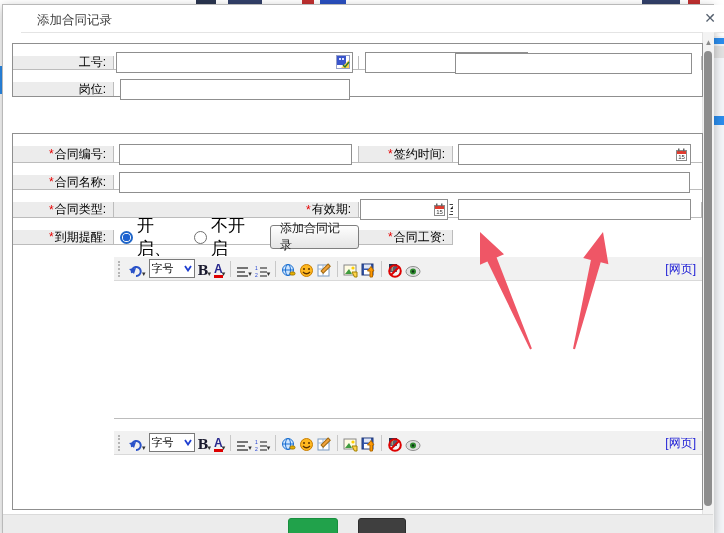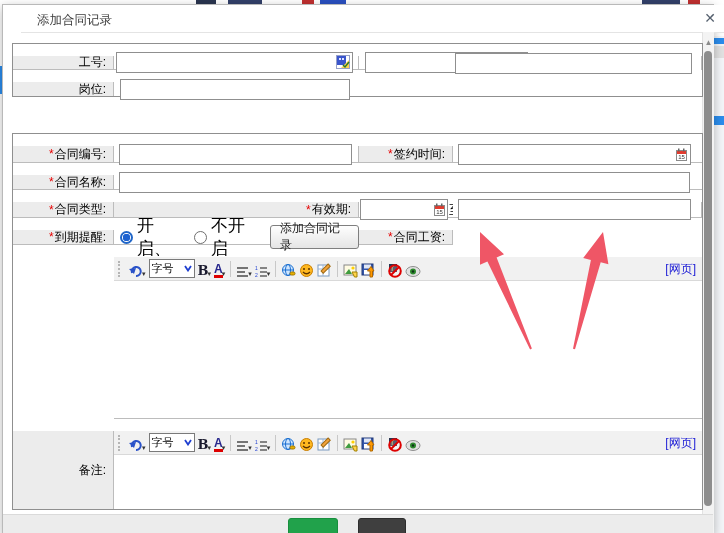--- a/index.html
+++ b/index.html
@@ -335,23 +335,20 @@
                   <circle cx="8" cy="6.5" r="3" fill="#2d8a2d"></circle>
                   <circle cx="8" cy="6.5" r="1.2" fill="#10301a"></circle>
                 </svg>
               </span>
             <span class="weblink">[网页]</span>
           </div>
           <div class="ebody"></div>
         </div>
       </div>
 
-      <div class="cell lbl lr">
-          <span>备注:</span>
-        </div>
       <div class="cell fld lc lr span3" style="padding:0;">
         <div class="editor">
           <div class="etb">
             <span class="handle"></span>
             <span class="tbi">
                 <svg width="15" height="15">
                   <path d="M4 10 a4.5 4.5 0 1 1 4 3" fill="none" stroke="#2a52c8" stroke-width="2"></path>
                   <polygon points="1,6 6,11 8,5" fill="#2a52c8"></polygon>
                 </svg>
                 <span class="car">▾</span>

